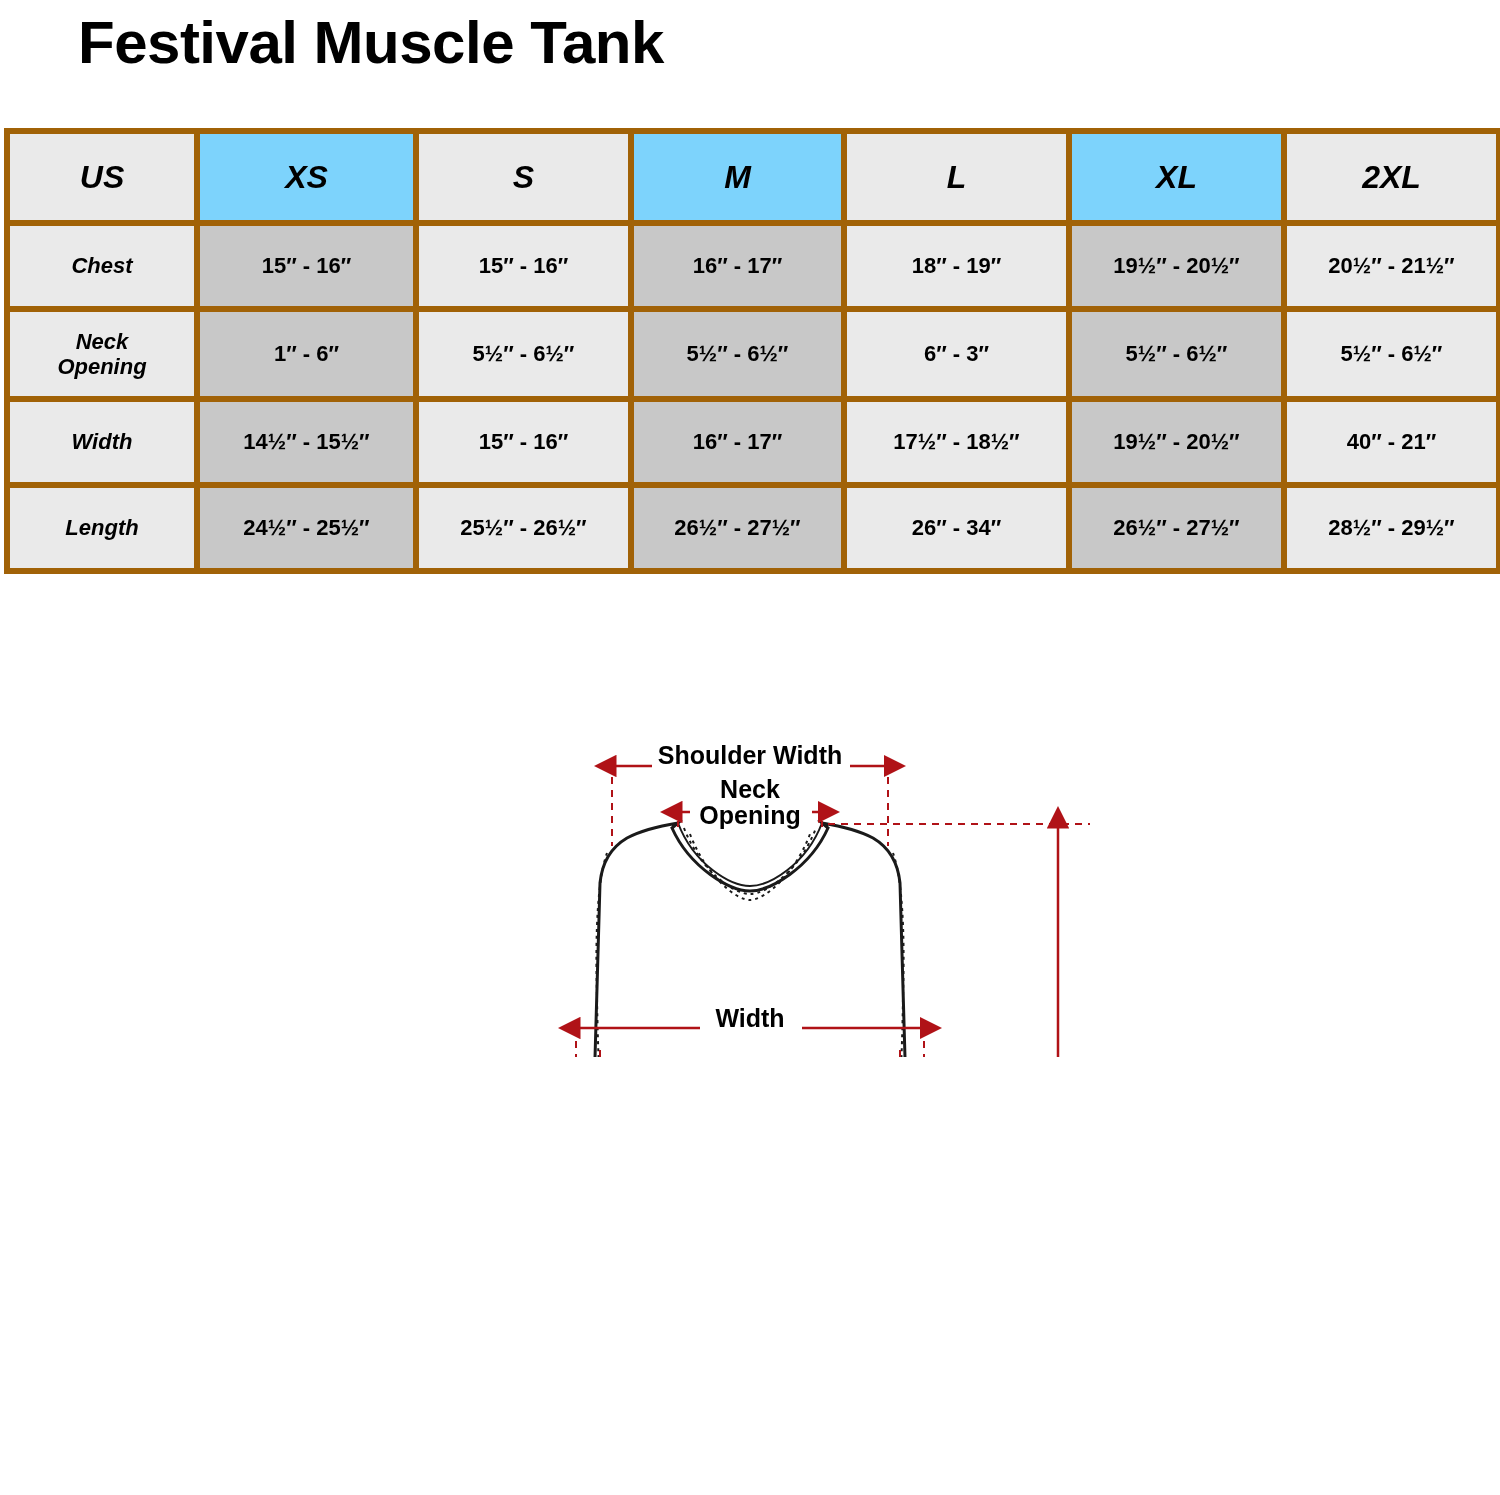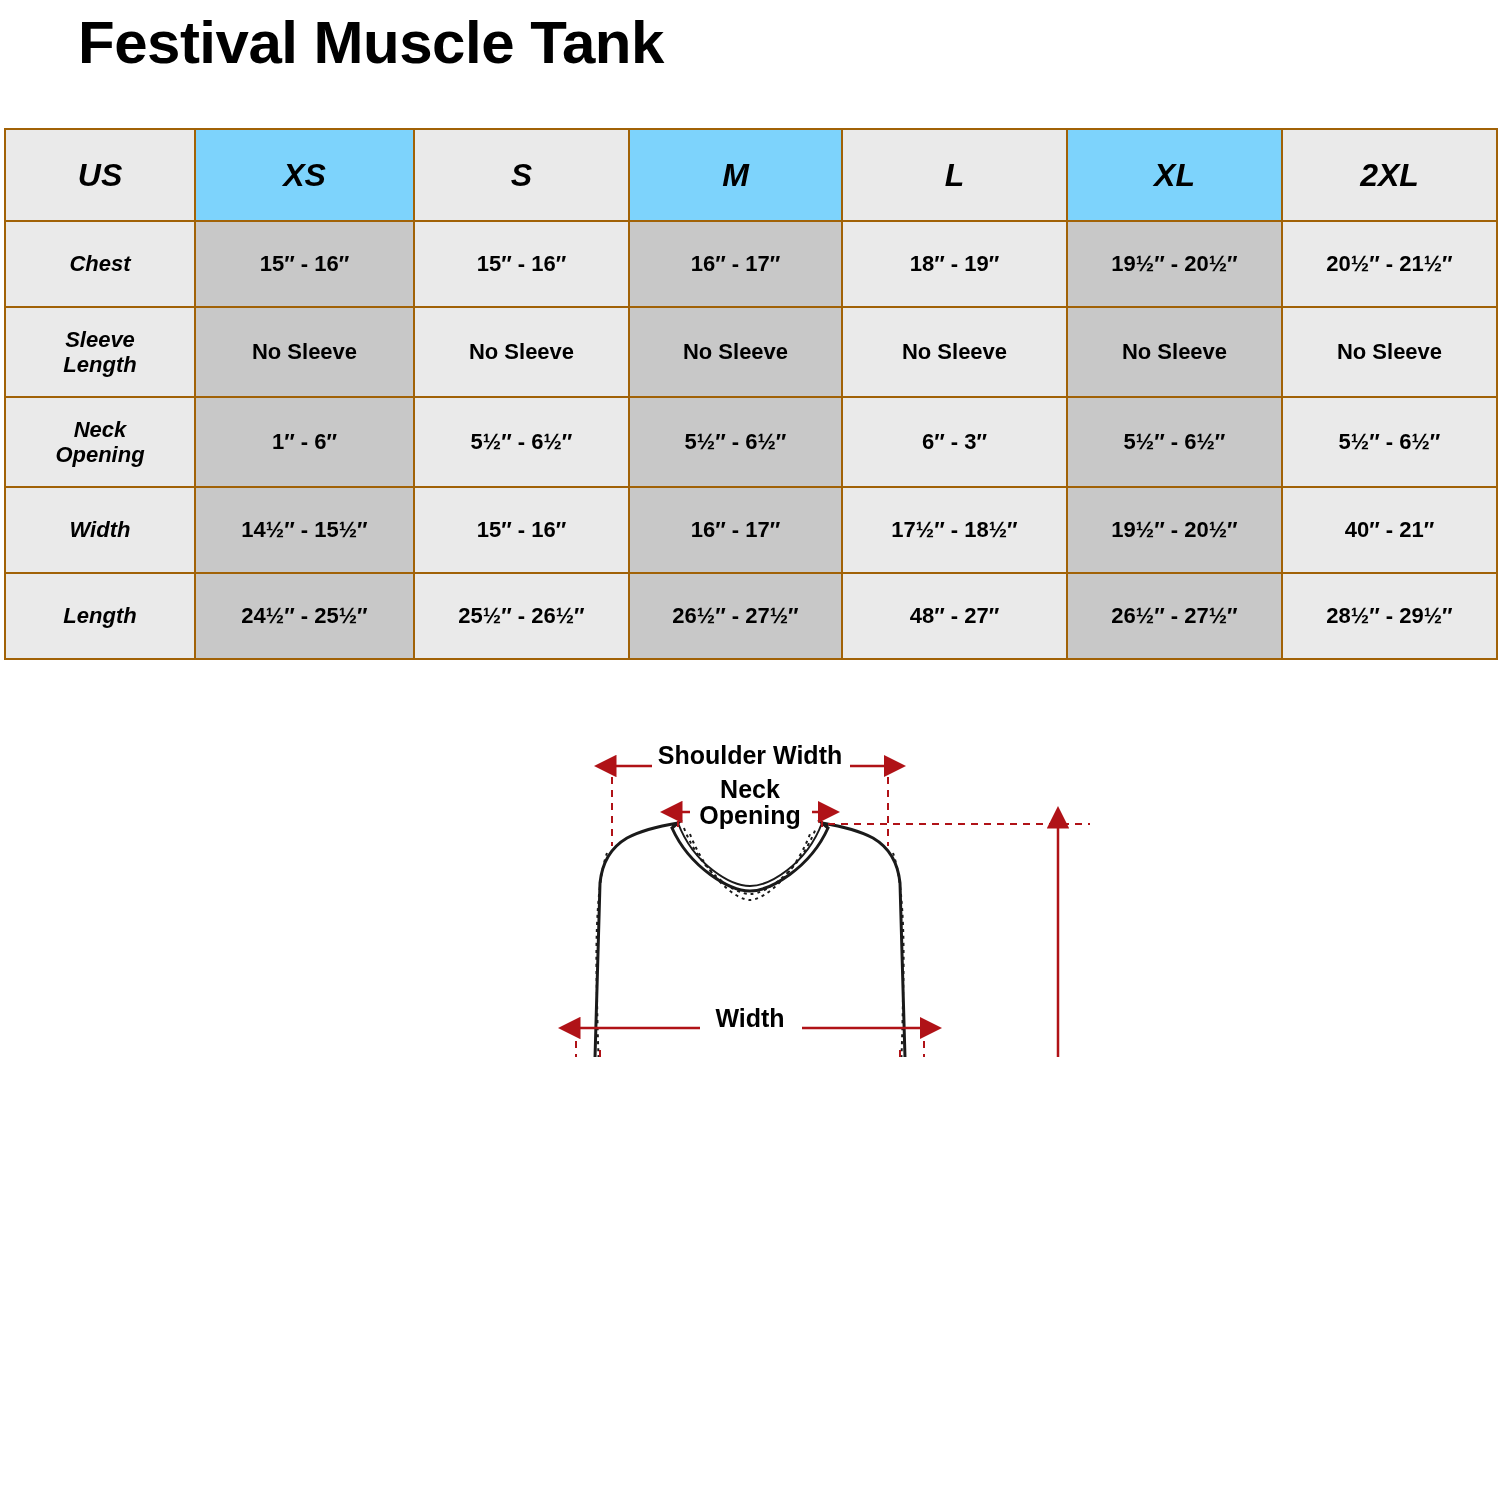--- a/index.html
+++ b/index.html
@@ -24,21 +24,21 @@
 
   
   .size-table {
     position: absolute;
     left: 4px; top: 128px;
     width: 1492px;
     border-collapse: collapse;
     table-layout: fixed;
   }
   .size-table td, .size-table th {
-    border: 2px solid #a16207;
+    border: 6px solid #a16207;
     text-align: center;
     vertical-align: middle;
     font-size: 22px;
     font-weight: bold;
     color: #000;
     padding: 4px 2px;
     line-height: 1.15;
   }
   .size-table col.c-label { width: 190px; }
   .size-table col.c-xs   { width: 219px; }
@@ -105,32 +105,20 @@
         <td class="rowlabel">Chest</td>
         <td class="cell-dark">15″ - 16″</td>
         <td class="cell-light">15″ - 16″</td>
         <td class="cell-dark">16″ - 17″</td>
         <td class="cell-light">18″ - 19″</td>
         <td class="cell-dark">19½″ - 20½″</td>
         <td class="cell-light">20½″ - 21½″</td>
       </tr>
 
 
-      <tr class="r-h2">
-        <td class="rowlabel">
-          <div>Sleeve</div>
-          <div>Length</div>
-        </td>
-        <td class="cell-dark">No Sleeve</td>
-        <td class="cell-light">No Sleeve</td>
-        <td class="cell-dark">No Sleeve</td>
-        <td class="cell-light">No Sleeve</td>
-        <td class="cell-dark">No Sleeve</td>
-        <td class="cell-light">No Sleeve</td>
-      </tr>
 
       <tr class="r-h2">
         <td class="rowlabel">
           <div>Neck</div>
           <div>Opening</div>
         </td>
         <td class="cell-dark">1″ - 6″</td>
         <td class="cell-light">5½″ - 6½″</td>
         <td class="cell-dark">5½″ - 6½″</td>
         <td class="cell-light">6″ - 3″</td>
@@ -146,21 +134,21 @@
         <td class="cell-light">17½″ - 18½″</td>
         <td class="cell-dark">19½″ - 20½″</td>
         <td class="cell-light">40″ - 21″</td>
       </tr>
 
       <tr class="r-h1">
         <td class="rowlabel">Length</td>
         <td class="cell-dark">24½″ - 25½″</td>
         <td class="cell-light">25½″ - 26½″</td>
         <td class="cell-dark">26½″ - 27½″</td>
-        <td class="cell-light">48″ - 27″</td>
+        <td class="cell-light">26″ - 34″</td>
         <td class="cell-dark">26½″ - 27½″</td>
         <td class="cell-light">28½″ - 29½″</td>
       </tr>
     </tbody>
   </table>
 
   <div class="diagram">
     <svg width="1500" height="735" viewBox="0 0 1500 735" xmlns="http://www.w3.org/2000/svg">
       <defs>
         <marker id="arrL" markerWidth="9" markerHeight="9" refX="8" refY="4.5" orient="auto">

